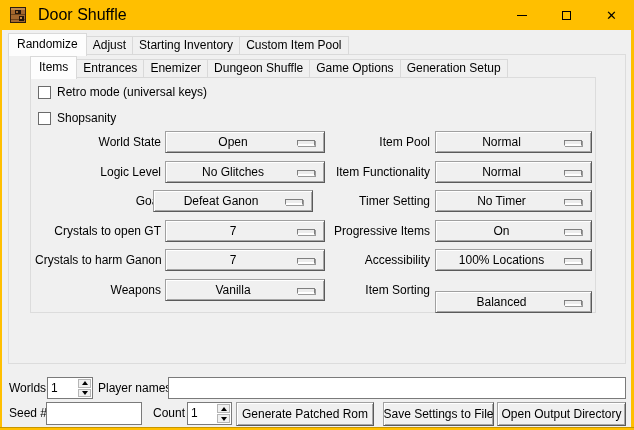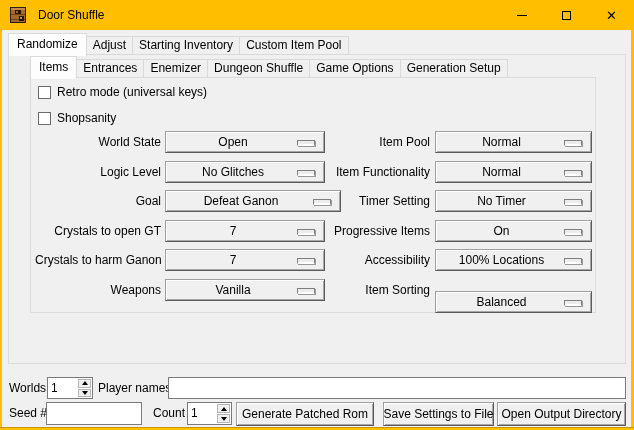--- a/index.html
+++ b/index.html
@@ -10,21 +10,21 @@
   
   .frame-left,.frame-right,.frame-bottom{position:absolute;background:#ffbf00;z-index:50;}
   .frame-left{left:0;top:0;width:2px;height:430px;}
   .frame-right{right:0;top:0;width:3px;height:430px;}
   .frame-bottom{left:0;bottom:0;width:634px;height:3px;box-shadow:inset 0 1px 0 #c79600;}
 
   
   .titlebar{position:absolute;left:0;top:0;width:634px;height:30px;background:#ffbf00;z-index:40;
             display:flex;align-items:center;}
   .app-icon{margin-left:10px;width:16px;height:16px;flex:0 0 auto;}
-  .title-text{margin-left:12px;font-size:12px;color:#000;}
+  .title-text{margin-left:12px;font-size:16px;color:#000;}
   .win-controls{margin-left:auto;display:flex;height:30px;}
   .win-btn{width:45px;height:30px;display:flex;align-items:center;justify-content:center;}
   .glyph-min{width:10px;height:1px;background:#000;}
   .glyph-max{width:9px;height:9px;border:1px solid #000;box-sizing:border-box;}
   .glyph-close{font-size:13px;line-height:13px;color:#000;}
 
   
   .tabrow{position:absolute;display:flex;align-items:flex-end;height:22px;z-index:10;}
   .tab{box-sizing:border-box;height:19px;line-height:17px;padding:0 6px;background:#f0f0f0;
        border:1px solid #d9d9d9;margin-right:-1px;white-space:nowrap;}
@@ -140,21 +140,21 @@
     <span class="dd-indicator"></span>
   </div>
 
   <div class="opt-label" style="left:35px;top:161px;width:126px;">Logic Level</div>
   <div class="dropdown" style="left:165px;top:161px;width:160px;padding-left:27px;">
     <span class="dd-value">No Glitches</span>
     <span class="dd-indicator"></span>
   </div>
 
   <div class="opt-label" style="left:35px;top:190px;width:126px;">Goal</div>
-  <div class="dropdown" style="left:165px;top:190px;width:176px;padding-left:32px;">
+  <div class="dropdown" style="left:153px;top:190px;width:160px;padding-left:32px;">
     <span class="dd-value">Defeat Ganon</span>
     <span class="dd-indicator"></span>
   </div>
 
   <div class="opt-label" style="left:35px;top:220px;width:126px;">Crystals to open GT</div>
   <div class="dropdown" style="left:165px;top:220px;width:160px;">
     <span class="dd-value">7</span>
     <span class="dd-indicator"></span>
   </div>
 

